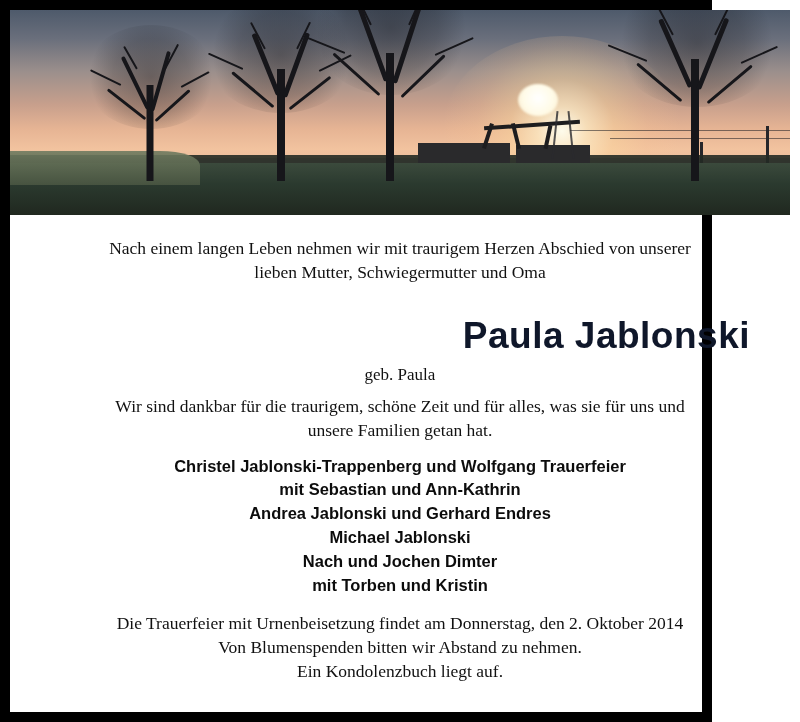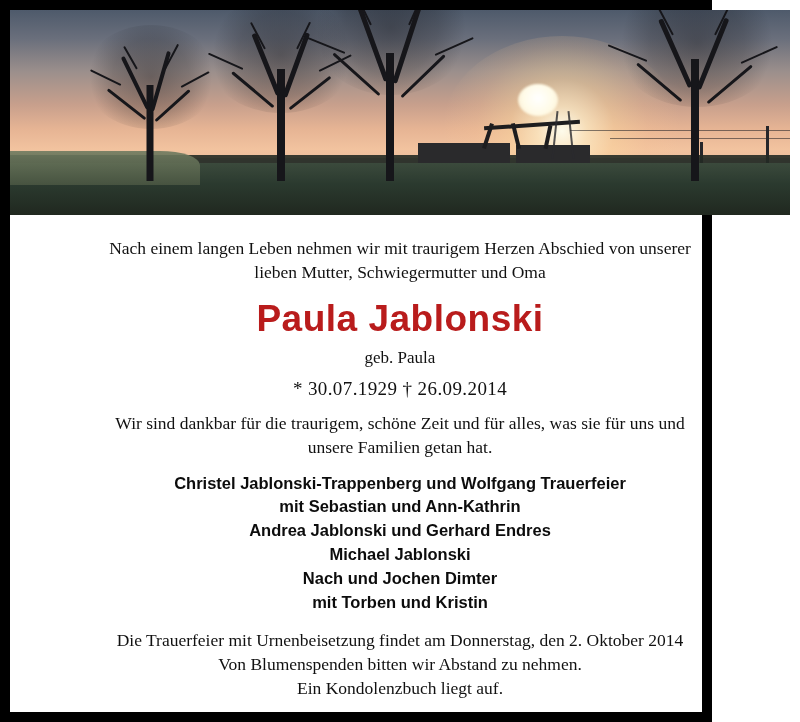--- a/index.html
+++ b/index.html
@@ -202,22 +202,23 @@
   .intro {
     font-size: 17.5px;
     line-height: 1.35;
     margin: 0 0 10px 0;
   }
   .name {
     font-family: "Liberation Sans", sans-serif;
     font-weight: bold;
     font-size: 37px;
     letter-spacing: 0.5px;
-    margin: 14px 0 8px 0;
-    color: #b91c1c;
+    margin: 31px 0 8px 0;
+    color: #0f172a;
+    text-align: right;
   }
   .born-name {
     font-size: 17px;
     margin: 0 0 10px 0;
   }
   .dates {
     font-size: 19px;
     margin: 0 0 12px 0;
     letter-spacing: 0.4px;
   }
@@ -325,21 +326,20 @@
 
     <p class="intro">
       <span>Nach einem langen Leben nehmen wir mit traurigem Herzen Abschied von unserer</span><br>
       <span>lieben Mutter, Schwiegermutter und Oma</span>
     </p>
 
     <div class="name">Paula Jablonski</div>
 
     <div class="born-name">geb. Paula</div>
 
-    <div class="dates">* 30.07.1929   † 26.09.2014</div>
 
     <p class="thanks">
       <span>Wir sind dankbar für die traurigem, schöne Zeit und für alles, was sie für uns und</span><br>
       <span>unsere Familien getan hat.</span>
     </p>
 
     <div class="family">
       <div>Christel Jablonski-Trappenberg und Wolfgang Trauerfeier</div>
       <div>mit Sebastian und Ann-Kathrin</div>
       <div>Andrea Jablonski und Gerhard Endres</div>

